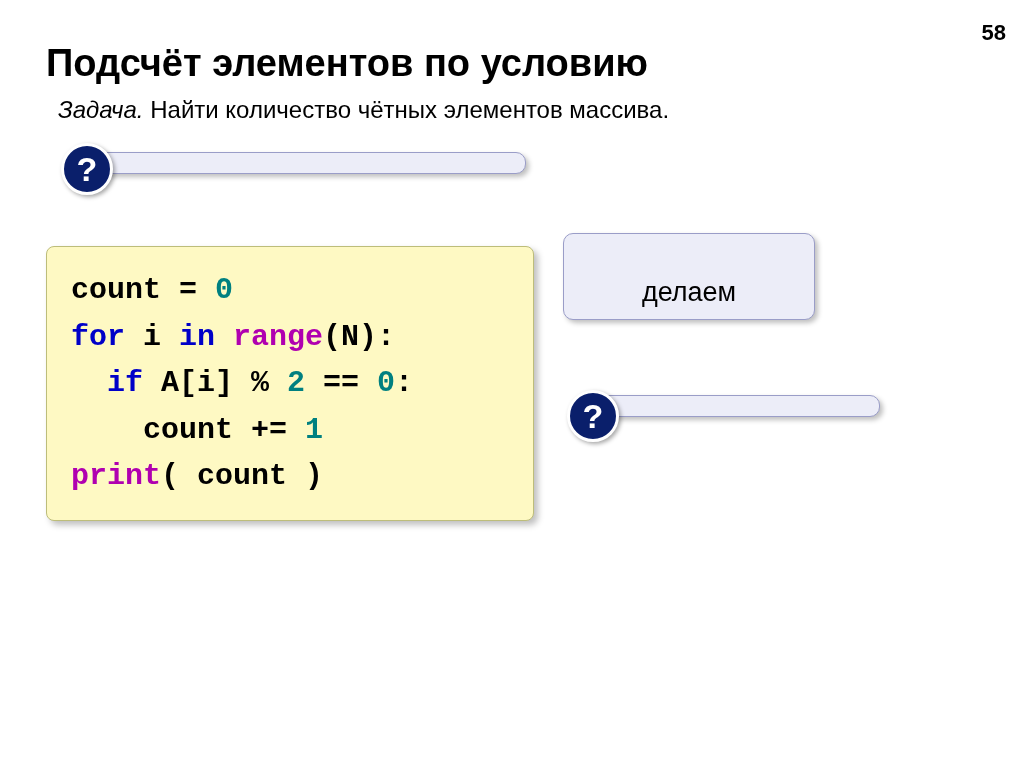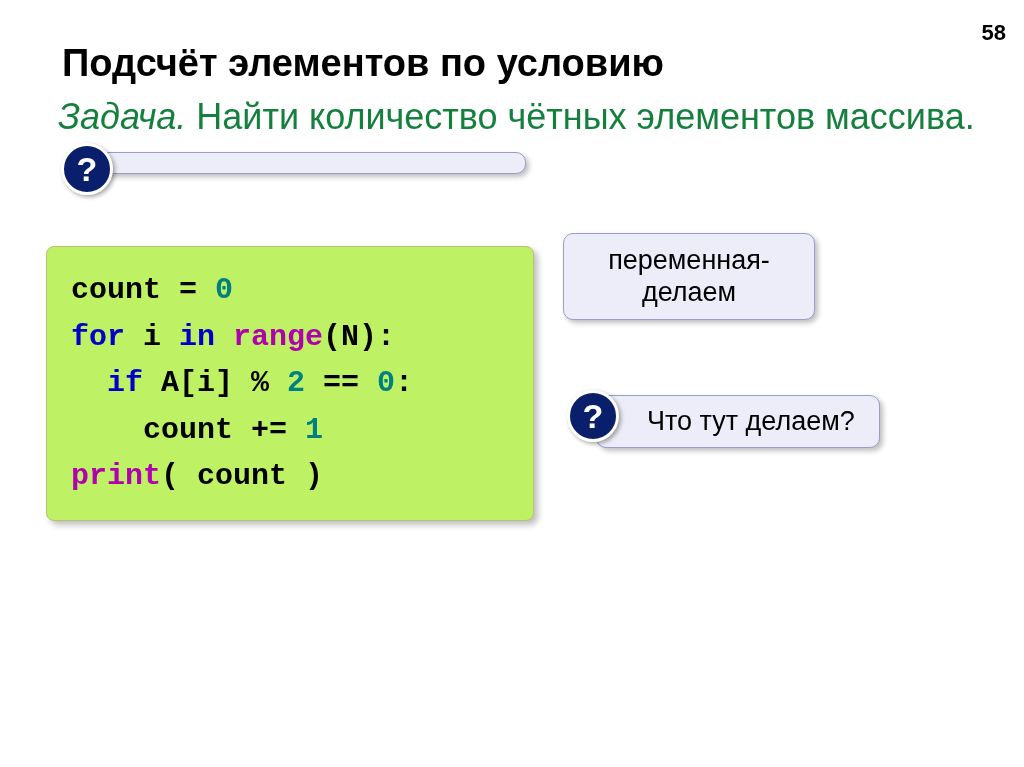--- a/index.html
+++ b/index.html
@@ -19,28 +19,27 @@
     font-weight: bold;
     color: #000;
   }
   .title {
     position: absolute;
     top: 42px;
     left: 46px;
     font-size: 38px;
     font-weight: bold;
     color: #000;
-    margin-left: 16px;
   }
   .task-line {
     position: absolute;
     top: 96px;
     left: 58px;
-    font-size: 36px;
-    color: #15803d;
+    font-size: 24px;
+    color: #000000;
   }
   .task-label { font-style: italic; }
   .callout {
     background: #ecedf8;
     border: 1px solid #9a9dc8;
     border-radius: 10px;
     padding: 10px 18px 10px 50px;
     font-size: 27px;
     color: #000;
     position: relative;
@@ -81,21 +80,21 @@
     top: 395px;
     left: 596px;
     width: 284px;
   }
   .badge-3 { top: -6px; left: -30px; }
   .code-box {
     position: absolute;
     top: 246px;
     left: 46px;
     width: 488px;
-    background: #bef264;
+    background: #fef9c3;
     border: 1px solid #bdbd7a;
     border-radius: 8px;
     box-shadow: 4px 4px 6px rgba(0,0,0,0.25);
     padding: 20px 20px 20px 24px;
     font-family: "Courier New", Courier, monospace;
     font-size: 30px;
     font-weight: bold;
     line-height: 1.55;
     white-space: pre;
     color: #000;
@@ -113,26 +112,25 @@
 
 <div class="task-line">
   <span class="task-label">Задача.</span><span> Найти количество чётных элементов массива.</span>
 </div>
 
 <div class="callout callout-1">
   <div class="q-badge badge-1">?</div>
 </div>
 
 <div class="callout center-pad callout-2">
-  <span>переменная-</span><br>
+  <br>
   <span>делаем</span>
 </div>
 
 <div class="code-box"><span>count = </span><span class="kw-teal">0</span>
 <span class="kw-blue">for</span><span> i </span><span class="kw-blue">in</span><span> </span><span class="kw-magenta">range</span><span>(N):</span>
 <span>  </span><span class="kw-blue">if</span><span> A[i] % </span><span class="kw-teal">2</span><span> == </span><span class="kw-teal">0</span><span>:</span>
 <span>    count += </span><span class="kw-teal">1</span>
 <span class="kw-magenta">print</span><span>( count )</span></div>
 
 <div class="callout callout-3">
   <div class="q-badge badge-3">?</div>
-  <span>Что тут делаем?</span>
 </div>
 
 </body></html>

